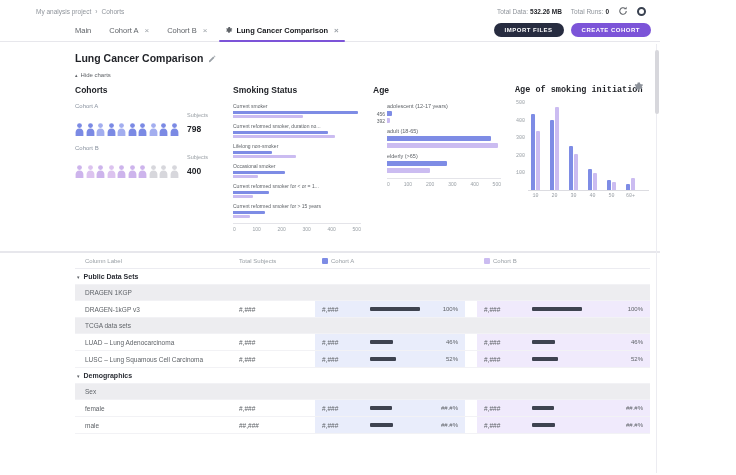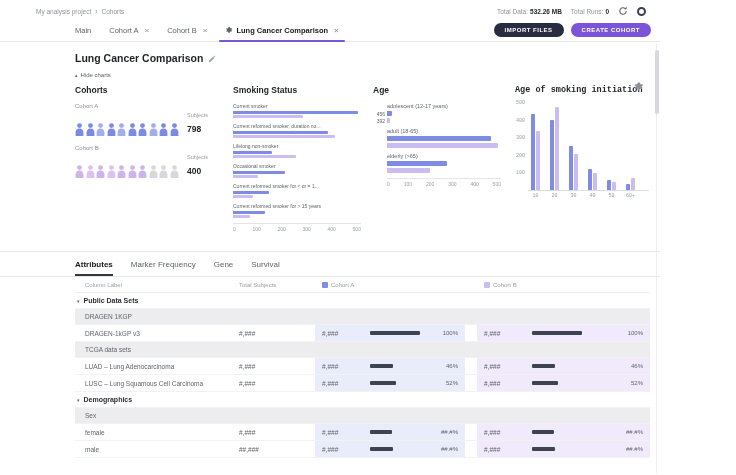--- a/index.html
+++ b/index.html
@@ -454,26 +454,20 @@
               </div>
           </div>
         </div>
       </div>
 
     </div>
   </section>
 
   <div class="hdiv"></div>
 
-  <div class="attr-tabs">
-    <span class="attr-tab active">Attributes</span>
-    <span class="attr-tab">Marker Frequency</span>
-    <span class="attr-tab">Gene</span>
-    <span class="attr-tab">Survival</span>
-  </div>
 
   <div class="hdiv"></div>
 
   <div class="table">
     <div class="t-header">
       <div class="cell cell-label">Column Label</div>
       <div class="cell">Total Subjects</div>
       <div class="cell legend">
         <span class="legend-sq sq-a" style="background: rgb(126, 140, 229);"></span>
         <span>Cohort A</span>

